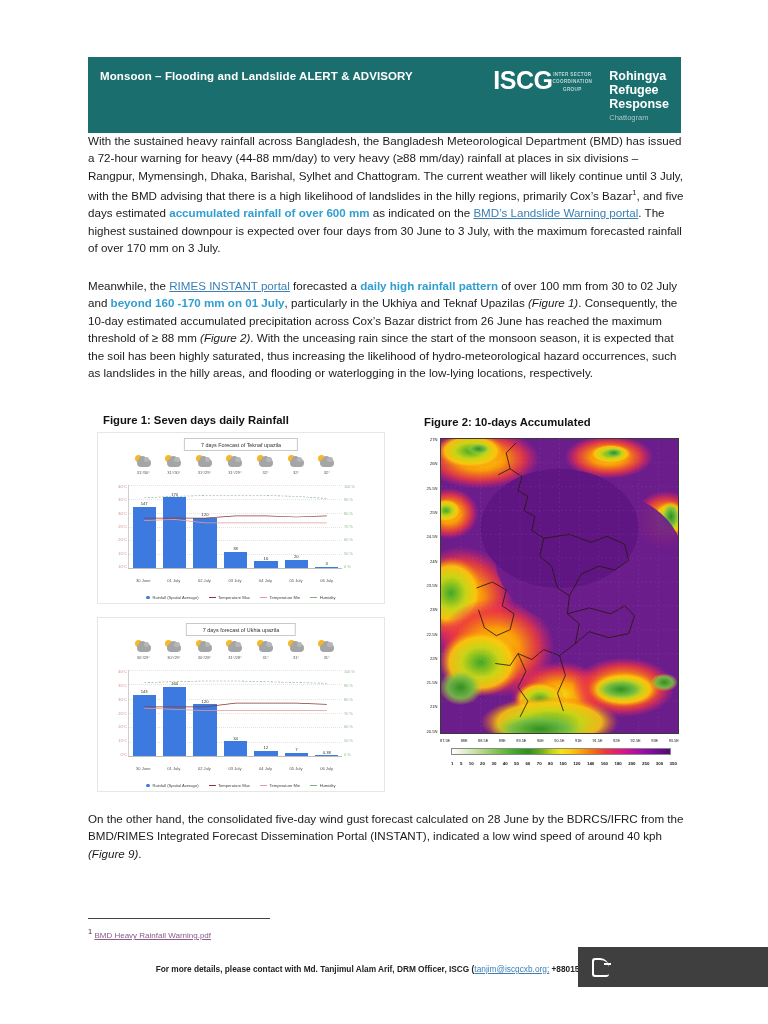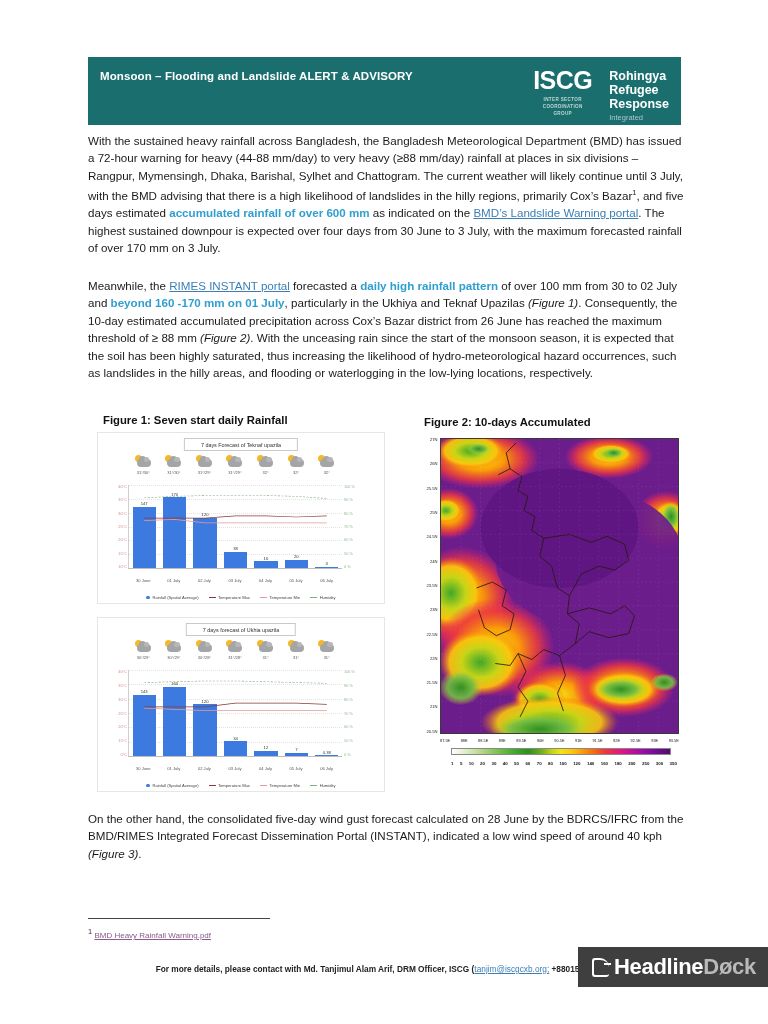--- a/index.html
+++ b/index.html
@@ -12,21 +12,21 @@
   .page {
     position: relative;
     width: 768px; height: 1024px;
     background: #ffffff;
   }
 
   
   .header {
     position: absolute;
     left: 88px; top: 57px;
-    width: 593px; height: 68px;
+    width: 593px; height: 76px;
     background: #1b6e6e;
     display: flex;
     align-items: stretch;
     justify-content: space-between;
     padding: 10px 12px 8px 12px;
   }
   .header-left { display: flex; flex-direction: column; justify-content: space-between; }
   .header-title {
     color: #ffffff;
     font-size: 11.5px;
@@ -34,21 +34,21 @@
     letter-spacing: 0.1px;
     padding-top: 3px;
   }
   .header-date {
     color: #ffffff;
     font-size: 11.5px;
     font-weight: bold;
     padding-bottom: 5px;
   }
   .header-logo { display: flex; align-items: flex-start; gap: 7px; padding-top: 1px; }
-  .logo-left { display: flex; flex-direction: column; align-items: center; }
+  .logo-left { display: flex; flex-direction: row; align-items: center; }
   .logo-iscg {
     color: #ffffff;
     font-size: 25px;
     font-weight: bold;
     letter-spacing: -0.5px;
     line-height: 1;
   }
   .logo-sub {
     color: #bcd6d6;
     font-size: 4.6px;
@@ -293,30 +293,30 @@
     <div class="header-logo">
       <div class="logo-left">
         <div class="logo-iscg">ISCG</div>
         <div class="logo-sub">INTER SECTOR<br>COORDINATION<br>GROUP</div>
       </div>
       <div class="logo-divider"></div>
       <div class="logo-right">
         <div class="logo-rr">Rohingya</div>
         <div class="logo-rr">Refugee</div>
         <div class="logo-rr">Response</div>
-        <div class="logo-bd">Integrated</div>
+        <div class="logo-bd">Chattogram</div>
       </div>
     </div>
   </div>
 
   <div class="body-text" id="para1"><span>With the sustained heavy rainfall across Bangladesh, the Bangladesh Meteorological Department (BMD) has issued a 72-hour warning for heavy (44-88 mm/day) to very heavy (≥88 mm/day) rainfall at places in six divisions – Rangpur, Mymensingh, Dhaka, Barishal, Sylhet and Chattogram. The current weather will likely continue until 3 July, with the BMD advising that there is a high likelihood of landslides in the hilly regions, primarily Cox’s Bazar</span><sup>1</sup><span>, and five days estimated </span><span class="hl-blue">accumulated rainfall of over 600 mm</span><span> as indicated on the </span><a class="lnk" href="#">BMD’s Landslide Warning portal</a><span>. The highest sustained downpour is expected over four days from 30 June to 3 July, with the maximum forecasted rainfall of over 170 mm on 3 July.</span></div>
 
   <div class="body-text" id="para2"><span>Meanwhile, the </span><a class="lnk" href="#">RIMES INSTANT portal</a><span> forecasted a </span><span class="hl-blue">daily high rainfall pattern</span><span> of over 100 mm from 30 to 02 July and </span><span class="hl-blue">beyond 160 -170 mm on 01 July</span><span>, particularly in the </span><span class="bold">Ukhiya and Teknaf Upazilas</span> <span class="ital">(Figure 1)</span><span>. Consequently, the 10-day estimated accumulated precipitation across Cox’s Bazar district from 26 June has reached the </span><span class="bold">maximum threshold of ≥ 88 mm</span> <span class="ital">(Figure 2)</span><span>. With the unceasing rain since the start of the monsoon season, it is expected that the soil has been highly saturated, thus increasing the likelihood of hydro-meteorological hazard occurrences, such as landslides in the hilly areas, and flooding or waterlogging in the low-lying locations, respectively.</span></div>
 
-  <div class="fig-cap" id="fig1cap">Figure 1: Seven start daily Rainfall</div>
+  <div class="fig-cap" id="fig1cap">Figure 1: Seven days daily Rainfall</div>
   <div class="fig-cap" id="fig2cap">Figure 2: 10-days Accumulated</div>
 
   <div class="chart-box" id="chart1">
     <div class="chart-title-box">7 days Forecast of Teknaf upazila</div>
     <div class="wx-row">
         <div class="wx-item">
           <div class="wx-icon">
             <div class="wx-sun"></div>
             <div class="wx-cloud"></div>
           </div>
@@ -738,25 +738,24 @@
         <span>140</span>
         <span>160</span>
         <span>180</span>
         <span>200</span>
         <span>250</span>
         <span>300</span>
         <span>350</span>
       </div>
   </div>
 
-  <div class="body-text" id="para3"><span>On the other hand, the consolidated five-day wind gust forecast calculated on 28 June by the BDRCS/IFRC from the BMD/RIMES Integrated Forecast Dissemination Portal (INSTANT), indicated a low wind speed of around 40 kph </span><span class="ital">(Figure 3)</span><span>.</span></div>
+  <div class="body-text" id="para3"><span>On the other hand, the consolidated five-day wind gust forecast calculated on 28 June by the BDRCS/IFRC from the BMD/RIMES Integrated Forecast Dissemination Portal (INSTANT), indicated a low wind speed of around 40 kph </span><span class="ital">(Figure 9)</span><span>.</span></div>
 
   <div class="fn-rule"></div>
   <div class="footnote"><sup>1</sup> <a class="lnk" href="#">BMD Heavy Rainfall Warning.pdf</a></div>
 
   <div class="footer"><span>For more details, please contact with Md. Tanjimul Alam Arif, DRM Officer, ISCG (</span><a class="lnk" href="#">tanjim@iscgcxb.org;</a><span> +8801551111111</span><span>)</span></div>
 
   <div class="watermark">
     <div class="wm-icon"></div>
-    <div class="wm-text"><span class="wm-a">Headline</span><span class="wm-b">Døck</span></div>
   </div>
 
 </div>
 
 </body></html>

